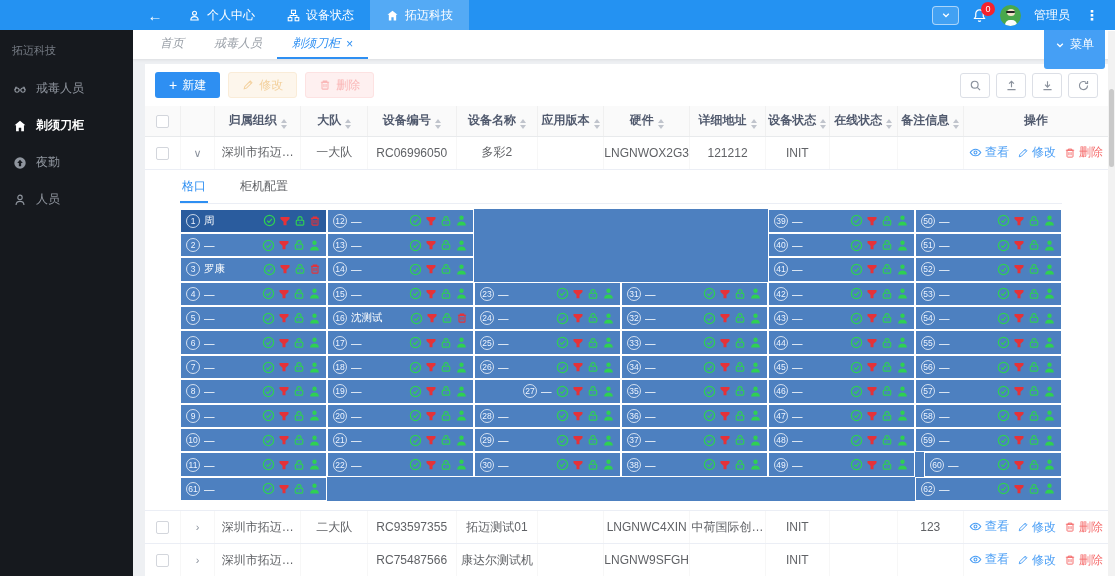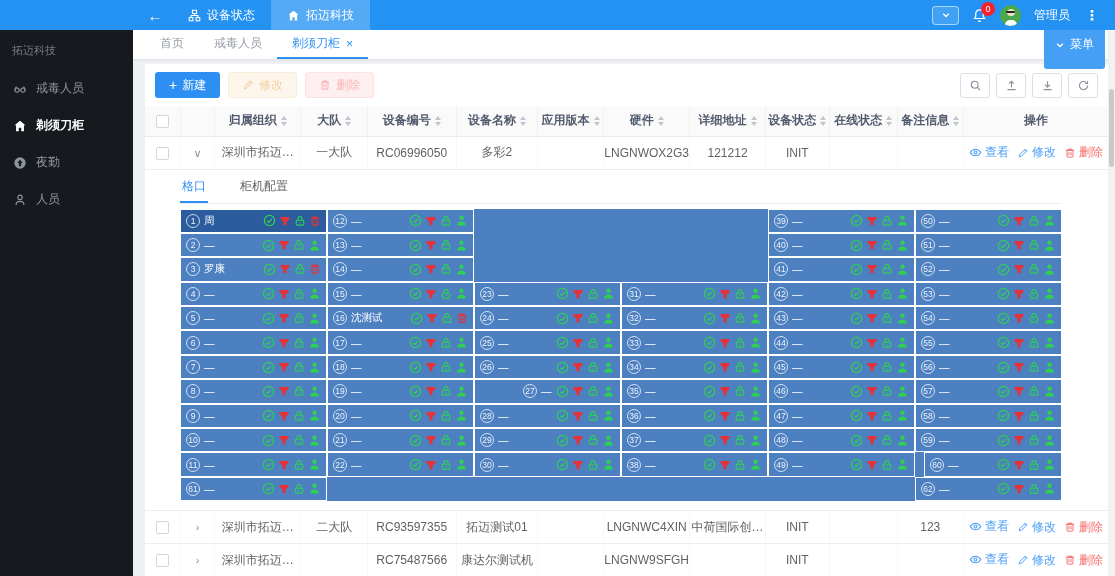--- a/index.html
+++ b/index.html
@@ -27,41 +27,41 @@
   
   .sidebar { position:absolute; top:30px; left:0; bottom:0; width:133px; background:#16191e; color:#8f959e; z-index:10; }
   .sidebar-title { font-size:11px; color:#767c85; padding:13px 12px 12px; }
   .side-item { display:flex; align-items:center; gap:9px; padding:10px 13px; font-size:12px; cursor:pointer; }
   .side-item.active { color:#ffffff; font-weight:bold; }
   .side-item .sic { width:14px; height:14px; }
 
   
   .main { position:absolute; left:133px; top:30px; right:0; bottom:0; }
   .tabsbar { height:29px; background:#fff; display:flex; align-items:center; padding:0 10px 0 12px; box-shadow:0 1px 3px rgba(0,0,0,0.08); position:relative; z-index:5; }
-  .tb-tab { font-size:12px; color:#9aa0a8; padding:0 15px; height:100%; display:flex; align-items:center; gap:6px; cursor:pointer; border-bottom:2px solid transparent; }
+  .tb-tab { font-size:12px; color:#9aa0a8; padding:0 15px; height:100%; display:flex; align-items:center; gap:6px; cursor:pointer; border-bottom:2px solid transparent;font-style:italic; }
   .tb-tab.active { color:#2e8ff2; border-bottom-color:#2e8ff2; }
   .tb-close { font-size:12px; line-height:1; }
   .menu-btn { margin-left:auto; background:#459ff5; color:#fff; font-size:12px; border:none; padding:16px 11px; border-radius:3px; display:flex; align-items:center; gap:5px; cursor:pointer; }
 
   
   .card { position:absolute; left:12px; right:7px; top:34px; bottom:0; background:#fff; overflow:hidden; }
   .toolbar { display:flex; align-items:center; gap:8px; padding:8px 10px; }
   .btn { display:inline-flex; align-items:center; gap:5px; height:26px; padding:0 13px; border-radius:3px; font-size:12px; border:1px solid transparent; cursor:pointer; }
   .btn-primary { background:#2e8ff2; color:#fff; }
   .btn-warn { background:#fdf6ec; color:#f3d19e; border-color:#faecd8; cursor:not-allowed; }
   .btn-danger { background:#fef0f0; color:#fab6b6; border-color:#fde2e2; cursor:not-allowed; }
   .b-plus { font-size:14px; line-height:1; }
   .tool-right { margin-left:auto; display:flex; gap:6px; }
   .icon-btn { width:30px; height:25px; border:1px solid #dcdfe6; background:#fff; border-radius:3px; display:flex; align-items:center; justify-content:center; color:#8a919c; cursor:pointer; }
 
   
   table { width:100%; border-collapse:collapse; table-layout:fixed; font-size:12px; color:#606266; }
   thead th { background:#fafafa; height:30px; font-weight:bold; color:#515a6e; border-bottom:1px solid #e8eaec; border-right:1px solid #f0f0f0; font-size:12px; }
   thead th:last-child { border-right:none; }
-  .th-in { display:inline-flex; align-items:center; }
+  .th-in { display:inline-flex; align-items:flex-end; }
   tbody td { height:33px; text-align:center; border-bottom:1px solid #ebeef5; border-right:1px solid #f7f7f7; overflow:hidden; white-space:nowrap; text-overflow:ellipsis; }
   tbody td:last-child { border-right:none; }
   .checkbox { display:inline-block; width:13px; height:13px; border:1px solid #d3d6dc; border-radius:2px; background:#fff; vertical-align:middle; cursor:pointer; }
   .expander { color:#8a919c; font-size:11px; cursor:pointer; }
   .carets { display:inline-flex; flex-direction:column; gap:2px; margin-left:4px; cursor:pointer; }
   .c-up { width:0; height:0; border-left:3.5px solid transparent; border-right:3.5px solid transparent; border-bottom:4px solid #c0c4cc; }
   .c-down { width:0; height:0; border-left:3.5px solid transparent; border-right:3.5px solid transparent; border-top:4px solid #c0c4cc; }
   .ops { white-space:nowrap; }
   .ops a { display:inline-flex; align-items:center; gap:3px; margin:0 4px; font-size:12px; text-decoration:none; cursor:pointer; }
   .a-blue { color:#4a9ef5; }
@@ -84,20 +84,29 @@
   
   .scrollbar { position:absolute; top:31px; right:0; bottom:0; width:7px; background:#f2f2f2; z-index:30; }
   .scroll-thumb { position:absolute; top:58px; left:1px; width:5px; height:78px; background:#c9c9c9; border-radius:3px; cursor:grab; }
 </style>
 </head>
 <body>
 
 <div class="navbar">
   <div class="nav-left">
     <span class="back-btn">←</span>
+    <div class="nav-item">
+      <span>
+          <svg viewBox="0 0 16 16" width="13" height="13" fill="none" stroke="#fff" stroke-width="1.4">
+            <circle cx="8" cy="5.2" r="2.4"></circle>
+            <path d="M3.5 13.5c0-2.6 2-4.2 4.5-4.2s4.5 1.6 4.5 4.2z"></path>
+          </svg>
+        </span>
+      <span>个人中心</span>
+    </div>
     <div class="nav-item">
       <span>
           <svg viewBox="0 0 16 16" width="13" height="13" fill="none" stroke="#fff" stroke-width="1.3">
             <rect x="5.5" y="1.5" width="5" height="4"></rect>
             <rect x="1.5" y="10.5" width="4.5" height="4"></rect>
             <rect x="10" y="10.5" width="4.5" height="4"></rect>
             <path d="M8 5.5V8M3.8 10.5V8h8.4v2.5"></path>
           </svg>
         </span>
       <span>设备状态</span>

